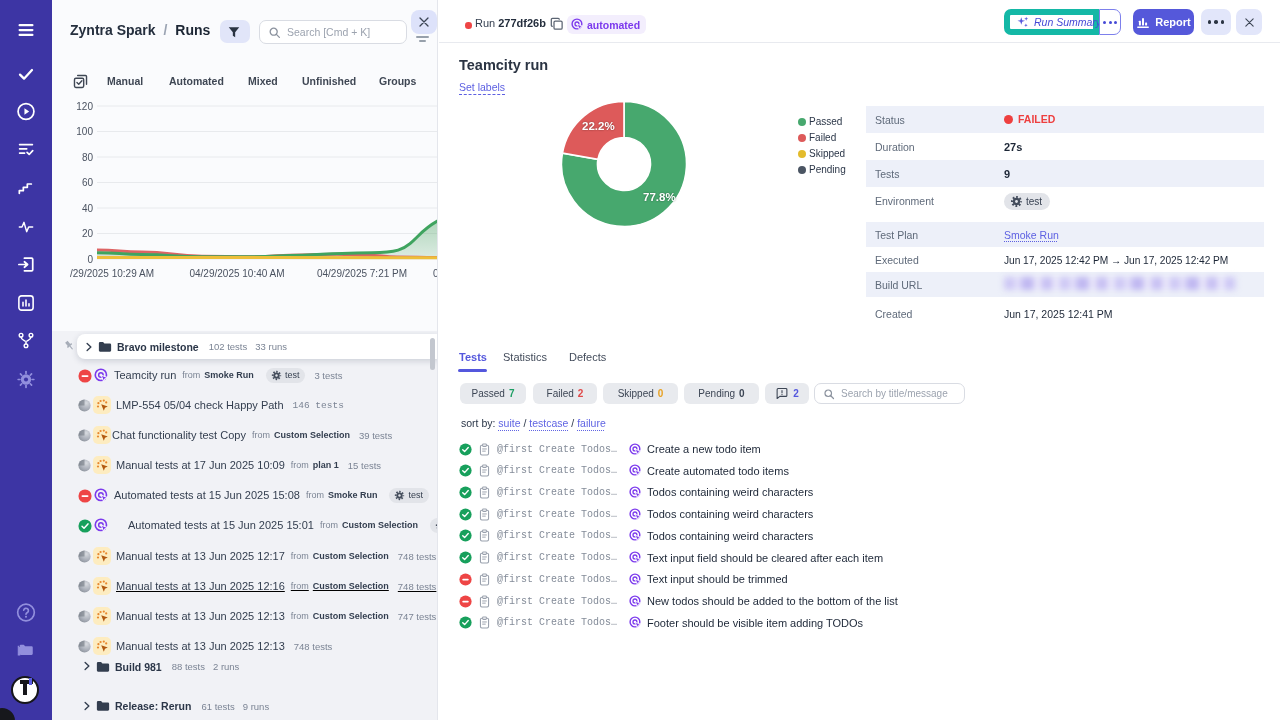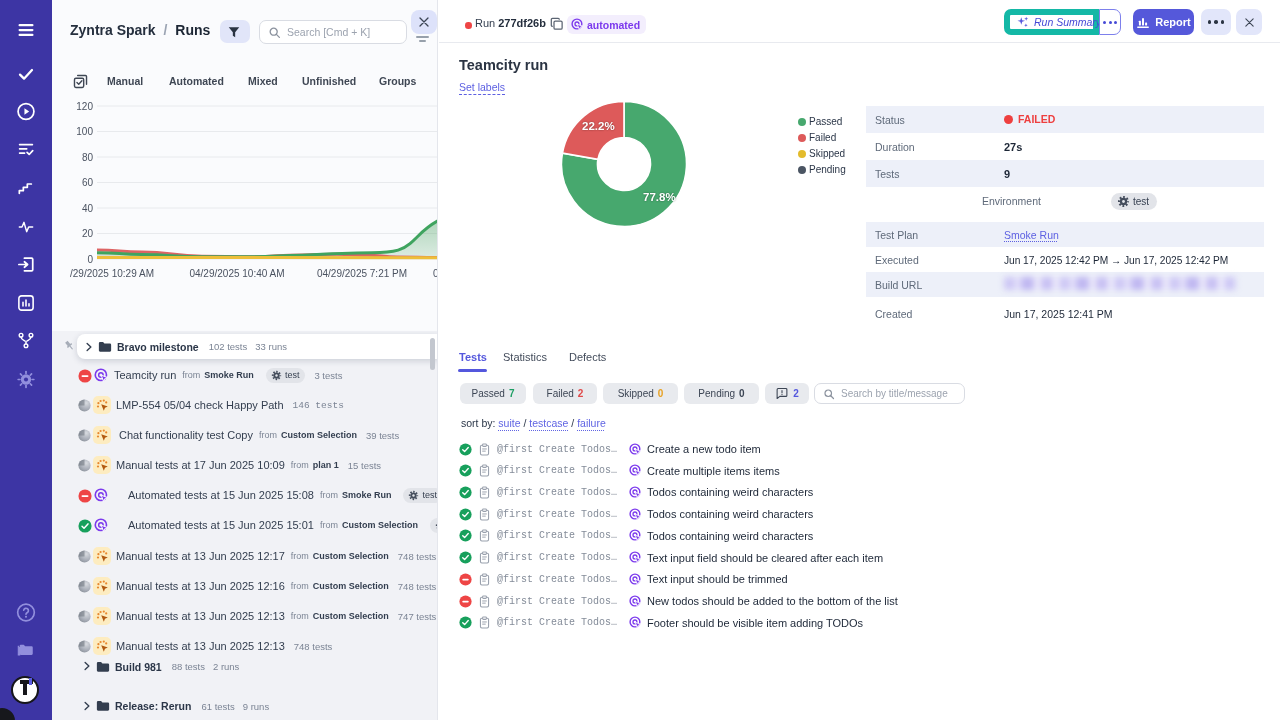--- a/index.html
+++ b/index.html
@@ -272,21 +272,21 @@
               <circle cx="3" cy="8.5" r="1.1"></circle>
               <circle cx="3.4" cy="5.2" r="1.1"></circle>
               <circle cx="5.6" cy="3" r="1.1"></circle>
               <circle cx="8.8" cy="2.6" r="1.1"></circle>
               <circle cx="11.2" cy="4.4" r="1.1"></circle>
             </g>
 <path d="M6.2 6.2l6.6 2.4-2.8 1.2-1.2 2.9z" fill="#b2590f"></path>
           </svg>
         </div>
       </div>
-      <div class="rname" style="margin-left:8px;">Chat functionality test Copy</div>
+      <div class="rname" style="margin-left:1px;">Chat functionality test Copy</div>
       <div class="from" style="margin-left:6px;">from</div>
       <div class="fromv" style="margin-left:4px;">Custom Selection</div>
       <div class="cnt" style="margin-left:9px;">39 tests</div>
     </div>
     <div class="row" style="top:450px;display:flex;align-items:center;">
       <div style="width:13px;height:13px;margin-left:26px;display:flex">
         <svg width="13" height="13" viewBox="0 0 16 16">
           <defs>
             <radialGradient id="sg" cx="0.65" cy="0.3" r="0.9">
               <stop offset="0" stop-color="#d8dbe0"></stop>
@@ -324,21 +324,21 @@
           <rect x="4" y="7" width="8" height="2.2" rx="1.1" fill="#fff"></rect>
         </svg>
       </div>
       <div style="margin-left:3px;display:flex">
         <svg width="15" height="15" viewBox="0 0 24 24">
           <circle cx="11" cy="11" r="9" stroke="#7c3aed" stroke-width="2.6" fill="none"></circle>
           <circle cx="11" cy="11" r="3.6" stroke="#7c3aed" stroke-width="2.4" fill="none"></circle>
           <path d="M11.5 11.5l10 3.6-4.3 1.9-1.9 4.5z" fill="#7c3aed" stroke="#fff" stroke-width="1.6"></path>
         </svg>
       </div>
-      <div class="rname" style="margin-left:19px;">Automated tests at 15 Jun 2025 15:08</div>
+      <div class="rname" style="margin-left:5px;">Automated tests at 15 Jun 2025 15:08</div>
       <div class="from" style="margin-left:6px;">from</div>
       <div class="fromv" style="margin-left:4px;">Smoke Run</div>
       <div class="pill" style="margin-left:12px;"><svg width="11" height="11" viewBox="0 0 24 24">
           <circle cx="12" cy="12" r="8.2" fill="none" stroke="#444d5c" stroke-width="4" stroke-dasharray="3.2 3.23" stroke-dashoffset="1.6"></circle>
           <circle cx="12" cy="12" r="6.8" fill="#444d5c"></circle>
           <circle cx="12" cy="12" r="2.6" fill="#e3e5ea"></circle>
         </svg>test</div>
       <div class="cnt" style="margin-left:9px;">9 te</div>
     </div>
     <div class="row" style="top:510px;display:flex;align-items:center;">
@@ -390,21 +390,21 @@
             </g>
 <path d="M6.2 6.2l6.6 2.4-2.8 1.2-1.2 2.9z" fill="#b2590f"></path>
           </svg>
         </div>
       </div>
       <div class="rname" style="margin-left:5px;">Manual tests at 13 Jun 2025 12:17</div>
       <div class="from" style="margin-left:6px;">from</div>
       <div class="fromv" style="margin-left:4px;">Custom Selection</div>
       <div class="cnt" style="margin-left:9px;">748 tests</div>
     </div>
-    <div class="row" style="top:571px;display:flex;align-items:center;">
+    <div class="row" style="top:571px;display:flex;align-items:center;text-decoration:underline;">
       <div style="width:13px;height:13px;margin-left:26px;display:flex">
         <svg width="13" height="13" viewBox="0 0 16 16">
           <defs>
             <radialGradient id="sg" cx="0.65" cy="0.3" r="0.9">
               <stop offset="0" stop-color="#d8dbe0"></stop>
               <stop offset="0.55" stop-color="#a9aeb8"></stop>
               <stop offset="1" stop-color="#80878f"></stop>
             </radialGradient>
           </defs>
           <circle cx="8" cy="8" r="7.5" fill="url(#sg)"></circle>
@@ -613,21 +613,21 @@
         </span></div>
     </div>
     <div class="srow" style="left:427px;top:133px;height:27px;">
       <div class="slab">Duration</div>
       <div class="sval"><b style="font-weight:bold;color:#1d2737;font-size:11px">27s</b></div>
     </div>
     <div class="srow stripe" style="left:427px;top:160px;height:27px;">
       <div class="slab">Tests</div>
       <div class="sval"><b style="font-weight:bold;color:#1d2737;font-size:11px">9</b></div>
     </div>
-    <div class="srow" style="left:427px;top:187px;height:28px;justify-content:center;">
+    <div class="srow" style="left:427px;top:187px;height:28px;">
       <div class="slab">Environment</div>
       <div class="sval"><span class="pill" style="height:17px;border-radius:9px;font-size:10px;padding:0 8px 0 6px;"><svg width="13" height="13" viewBox="0 0 24 24">
             <circle cx="12" cy="12" r="8.2" fill="none" stroke="#444d5c" stroke-width="4" stroke-dasharray="3.2 3.23" stroke-dashoffset="1.6"></circle>
             <circle cx="12" cy="12" r="6.8" fill="#444d5c"></circle>
             <circle cx="12" cy="12" r="2.6" fill="#e3e5ea"></circle>
           </svg>test</span></div>
     </div>
     <div class="srow stripe" style="left:427px;top:222px;height:25px;">
       <div class="slab">Test Plan</div>
       <div class="sval"><span style="color:#5d60e2;font-size:10.5px;text-decoration:underline dotted;text-underline-offset:2px;">Smoke Run</span></div>
@@ -706,21 +706,21 @@
         </svg>
       </div>
 <div class="mono" style="margin-left:6px;">@first Create Todos…</div>
 <div style="display:flex;margin-left:12px;">
         <svg width="13" height="13" viewBox="0 0 24 24">
           <circle cx="11" cy="11" r="9" stroke="#7c3aed" stroke-width="2.6" fill="none"></circle>
           <circle cx="11" cy="11" r="3.6" stroke="#7c3aed" stroke-width="2.4" fill="none"></circle>
           <path d="M11.5 11.5l10 3.6-4.3 1.9-1.9 4.5z" fill="#7c3aed" stroke="#fff" stroke-width="1.6"></path>
         </svg>
       </div>
-<div class="tname" style="margin-left:5px;">Create multiple items items</div>
+<div class="tname" style="margin-left:5px;">Create automated todo items</div>
     </div>
     <div class="trow" style="top:481.4px;">
 <div style="display:flex">
         <svg width="13" height="13" viewBox="0 0 16 16">
           <circle cx="8" cy="8" r="7.5" fill="#17a05c"></circle>
           <path d="M4.6 8.3l2.3 2.3 4.5-5" stroke="#fff" stroke-width="1.7" fill="none" stroke-linecap="round" stroke-linejoin="round"></path>
         </svg>
       </div>
 <div style="display:flex;margin-left:6px;">
         <svg width="13" height="15" viewBox="0 0 24 24">

